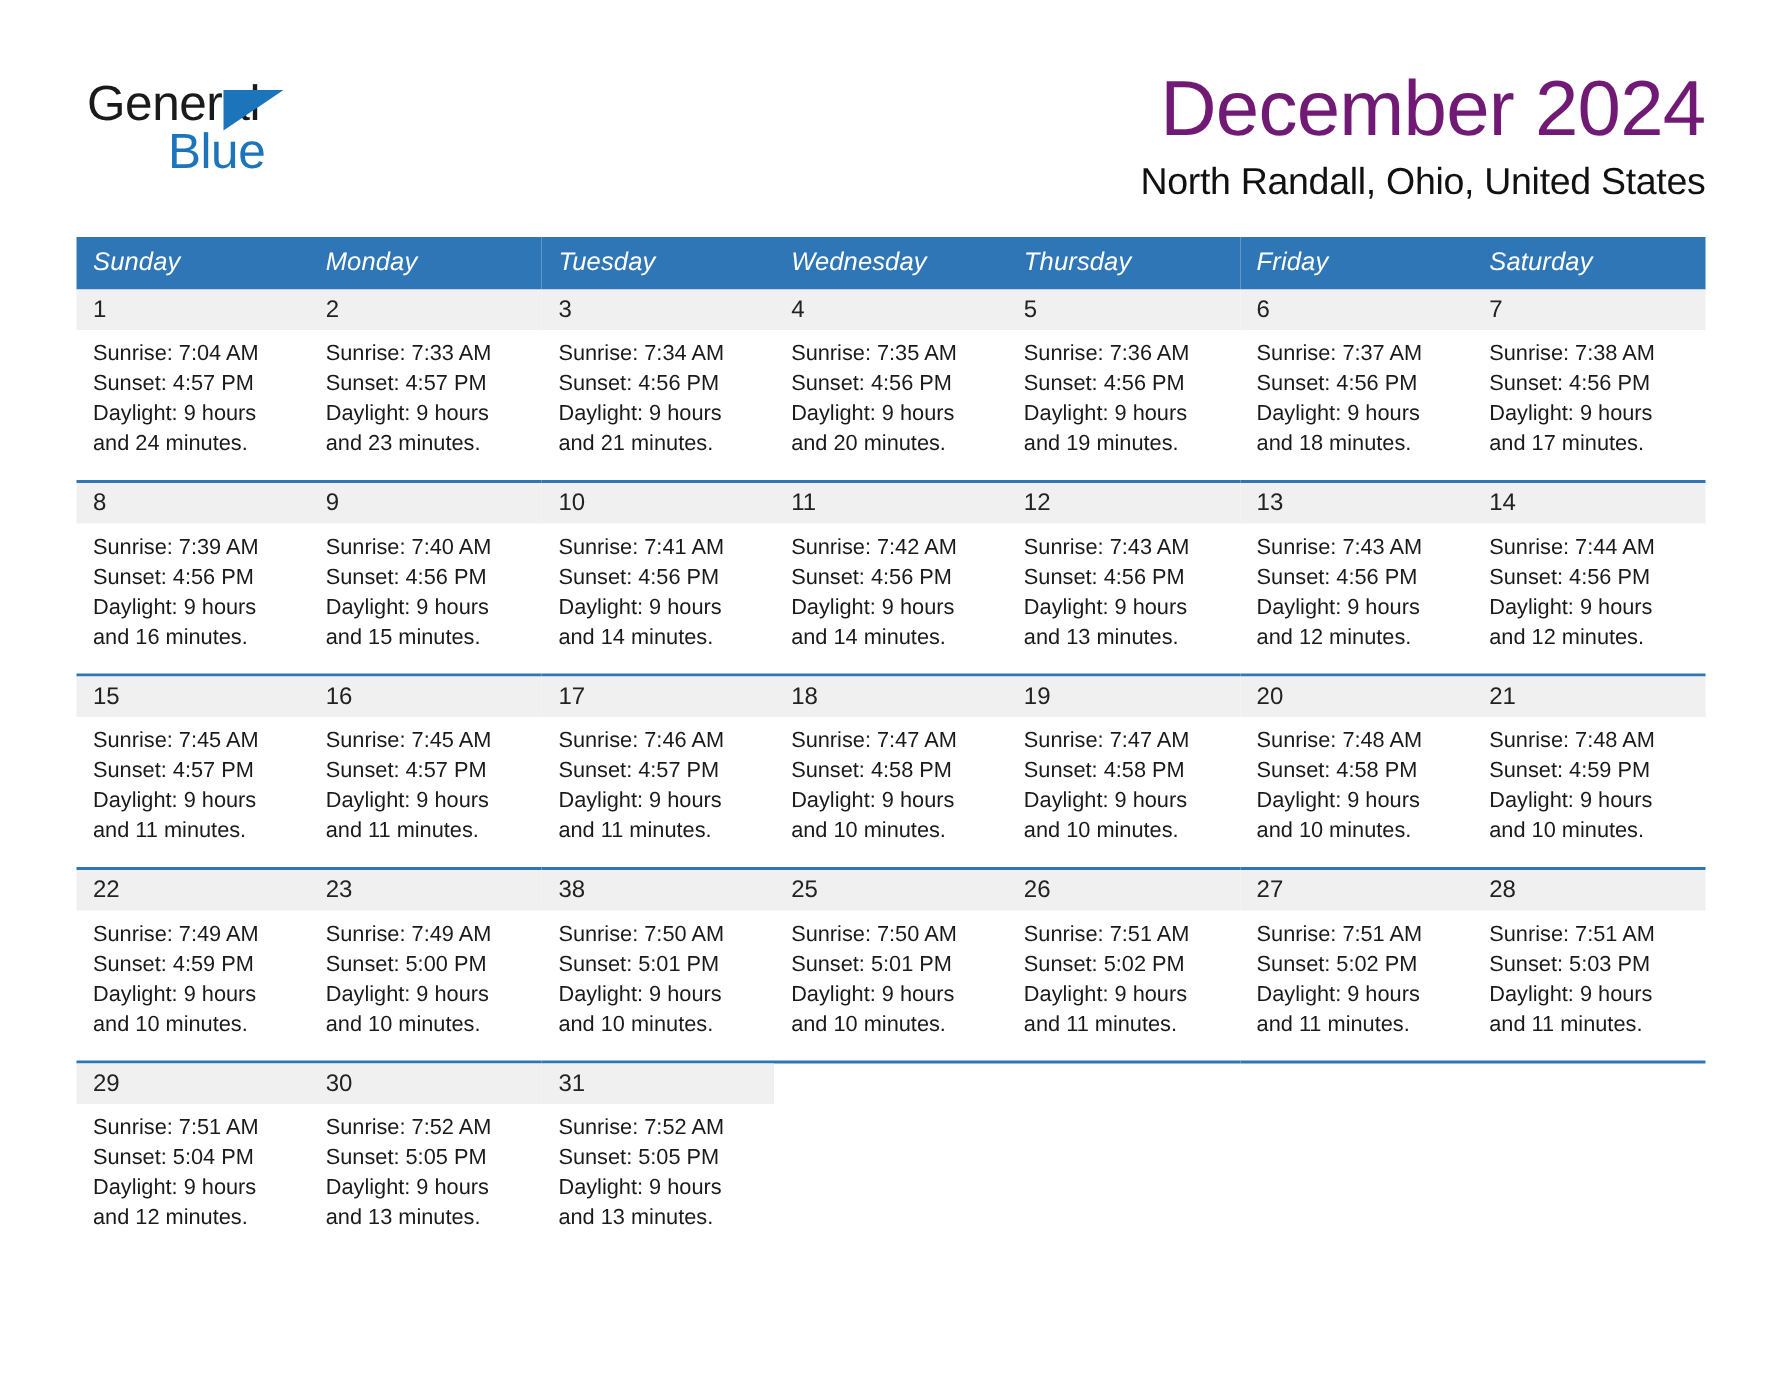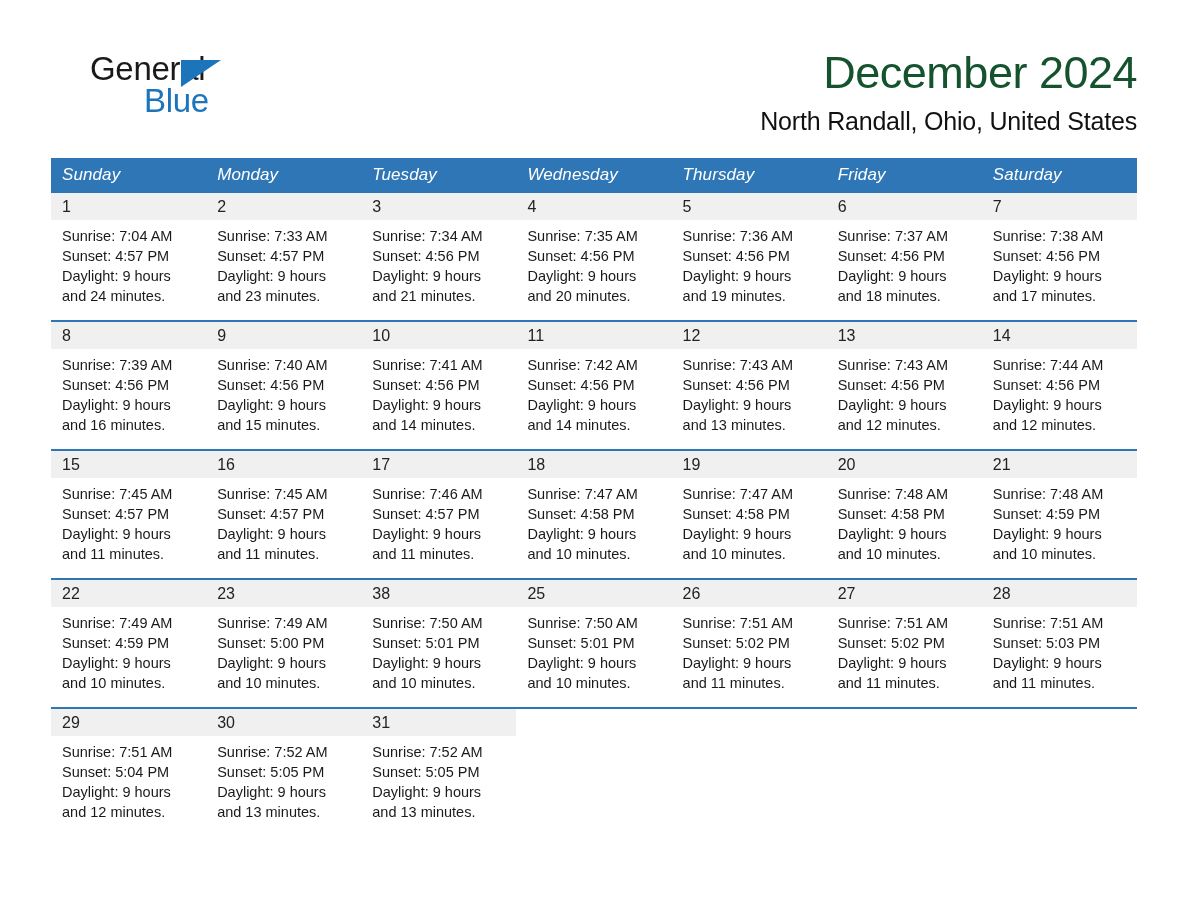--- a/index.html
+++ b/index.html
@@ -17,21 +17,20 @@
     width: 1188px;
     height: 918px;
     background: #ffffff;
   }
 
   
   .top {
     position: relative;
     height: 145px;
     padding: 0 51px;
-    margin-left: 32px;
   }
 
   .logo {
     position: absolute;
     left: 58px;
     top: 52px;
     width: 200px;
     height: 70px;
   }
   .logo-general {
@@ -63,24 +62,24 @@
     letter-spacing: -0.3px;
   }
 
   .title-block {
     position: absolute;
     right: 51px;
     top: 46px;
     text-align: right;
   }
   .month-title {
-    font-size: 45px;
+    font-size: 52px;
     line-height: 54px;
     font-weight: normal;
-    color: #14532d;
+    color: #701a75;
     letter-spacing: -0.5px;
   }
   .location-title {
     margin-top: 6px;
     font-size: 25px;
     line-height: 30px;
     font-weight: normal;
     color: #111111;
     letter-spacing: -0.2px;
   }

